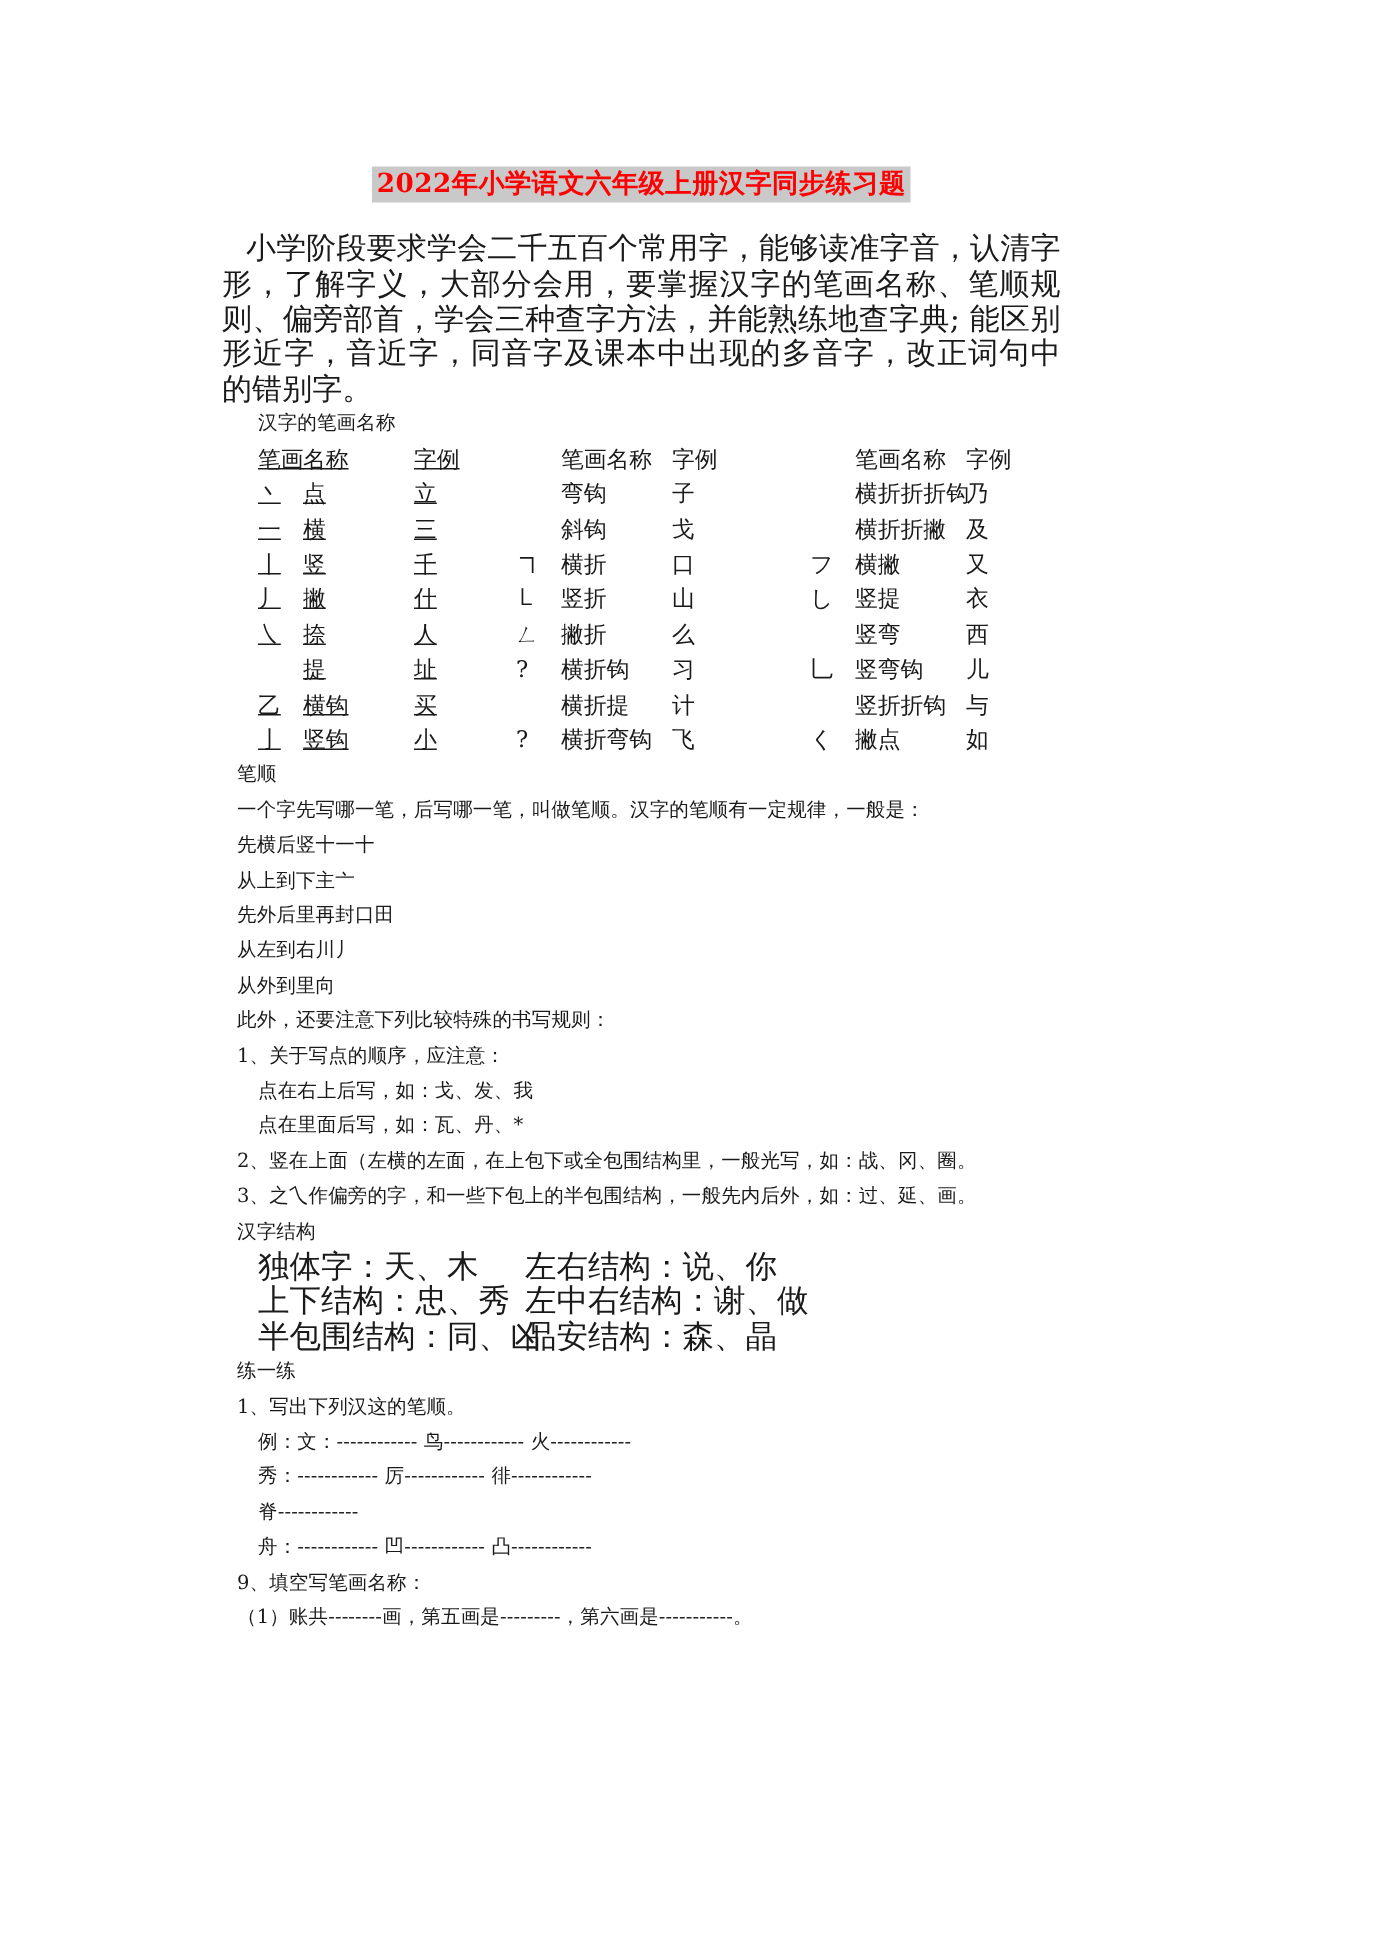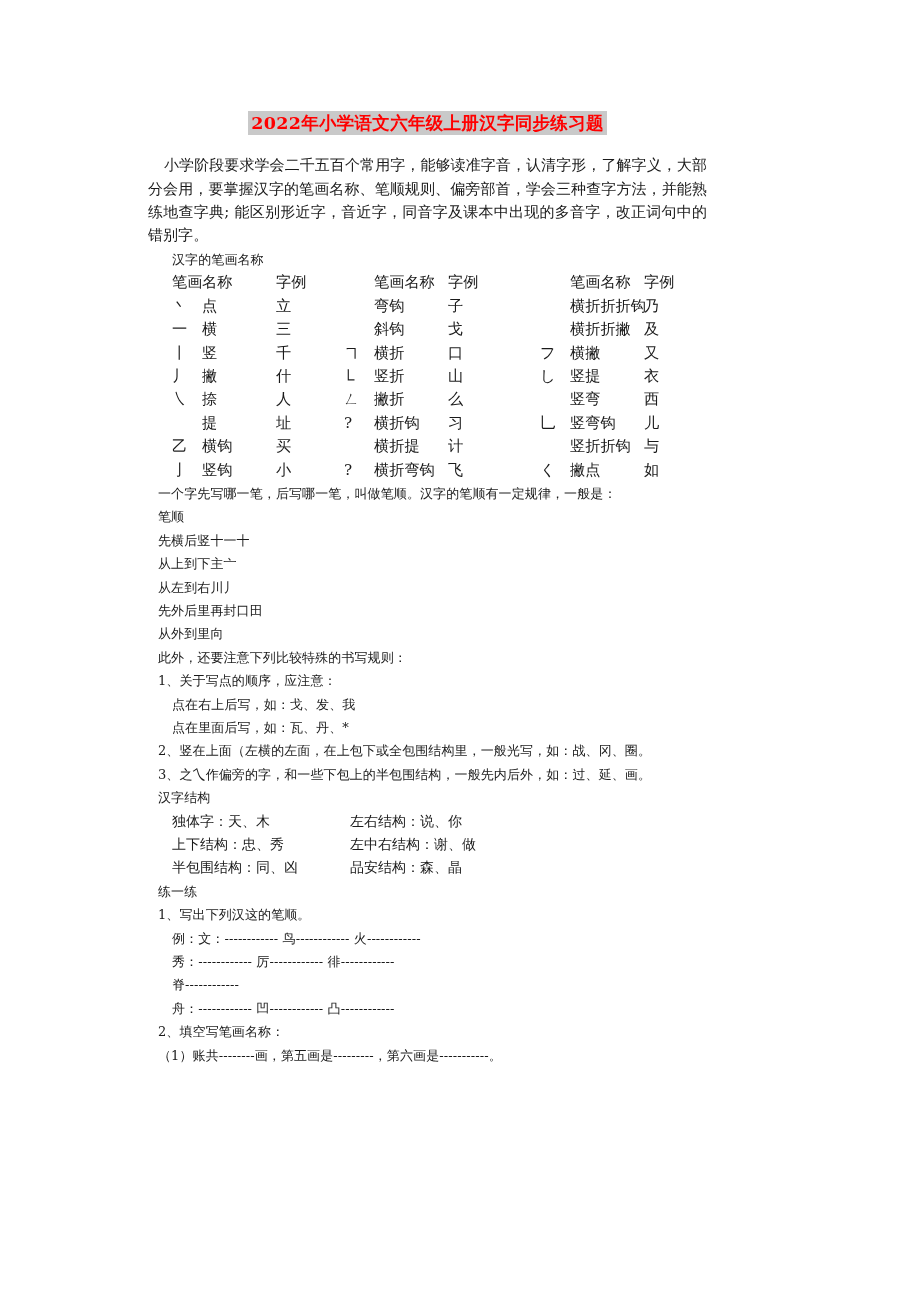--- a/index.html
+++ b/index.html
@@ -39,21 +39,21 @@
   p.body-line,
   div.body-line {
     margin: 0;
     font-size: 13px;
     line-height: 23.4px;
     letter-spacing: 0.1px;
     white-space: pre-wrap;
   }
   .intro {
     margin: 0 0 0 0;
-    font-size: 15px;
+    font-size: 20px;
     line-height: 23.4px;
     text-align: justify;
     text-indent: 16px;
     letter-spacing: 0.05px;
   }
   .indent1 { padding-left: 24px; }
   .indent-sub { padding-left: 10px; }
 
   
   .stroke-table {
@@ -62,32 +62,32 @@
     line-height: 23.4px;
   }
   .srow {
     display: flex;
     white-space: pre;
   }
   .scol {
     display: flex;
     white-space: pre;
   }
-  .scol-1 { width: 172px; flex: 0 0 172px; }
+  .scol-1 { width: 172px; flex: 0 0 172px; text-decoration: underline; }
   .scol-2 { width: 196px; flex: 0 0 196px; }
   .scol-3 { flex: 1 1 auto; }
   .sg { display: inline-block; }
   .s-mark   { width: 30px; flex: 0 0 30px; }
   .s-name   { width: 74px; flex: 0 0 74px; }
   .s-ex     { flex: 0 0 auto; }
 
   
   .struct {
     padding-left: 24px;
-    font-size: 14px;
+    font-size: 21px;
     line-height: 23.4px;
   }
   .struct-row {
     display: flex;
     white-space: pre;
   }
   .struct-left { width: 178px; flex: 0 0 178px; }
   .struct-right { flex: 1 1 auto; }
 
   .heading-line {
@@ -264,27 +264,27 @@
       </div>
       <div class="scol scol-3">
         <span class="sg s-mark">く</span>
         <span class="sg s-name">撇点</span>
         <span class="sg s-ex">如</span>
       </div>
     </div>
 
   </div>
 
+  <div class="body-line indent-sub">笔顺</div>
   <div class="body-line indent-sub">一个字先写哪一笔，后写哪一笔，叫做笔顺。汉字的笔顺有一定规律，一般是：</div>
-  <div class="body-line indent-sub">笔顺</div>
 
   <div class="body-line indent-sub">先横后竖十一十</div>
   <div class="body-line indent-sub">从上到下主亠</div>
+  <div class="body-line indent-sub">先外后里再封口田</div>
   <div class="body-line indent-sub">从左到右川丿</div>
-  <div class="body-line indent-sub">先外后里再封口田</div>
   <div class="body-line indent-sub">从外到里向</div>
 
   <div class="body-line indent-sub">此外，还要注意下列比较特殊的书写规则：</div>
   <div class="body-line indent-sub">1、关于写点的顺序，应注意：</div>
   <div class="body-line indent1">点在右上后写，如：戈、发、我</div>
   <div class="body-line indent1">点在里面后写，如：瓦、丹、*</div>
   <div class="body-line indent-sub">2、竖在上面（左横的左面，在上包下或全包围结构里，一般光写，如：战、冈、圈。</div>
   <div class="body-line indent-sub">3、之乀作偏旁的字，和一些下包上的半包围结构，一般先内后外，如：过、延、画。</div>
 
   <div class="body-line indent-sub">汉字结构</div>
@@ -304,16 +304,16 @@
     </div>
   </div>
 
   <div class="body-line indent-sub">练一练</div>
 
   <div class="body-line indent-sub">1、写出下列汉这的笔顺。</div>
   <div class="body-line indent1">例：文：------------ 鸟------------ 火------------</div>
   <div class="body-line indent1">秀：------------ 厉------------ 徘------------</div>
   <div class="body-line indent1">脊------------</div>
   <div class="body-line indent1">舟：------------ 凹------------ 凸------------</div>
-  <div class="body-line indent-sub">2、填空写笔画名称：</div>
+  <div class="body-line indent-sub">9、填空写笔画名称：</div>
   <div class="body-line indent-sub">（1）账共--------画，第五画是---------，第六画是-----------。</div>
 
 </div>
 
 </body></html>

